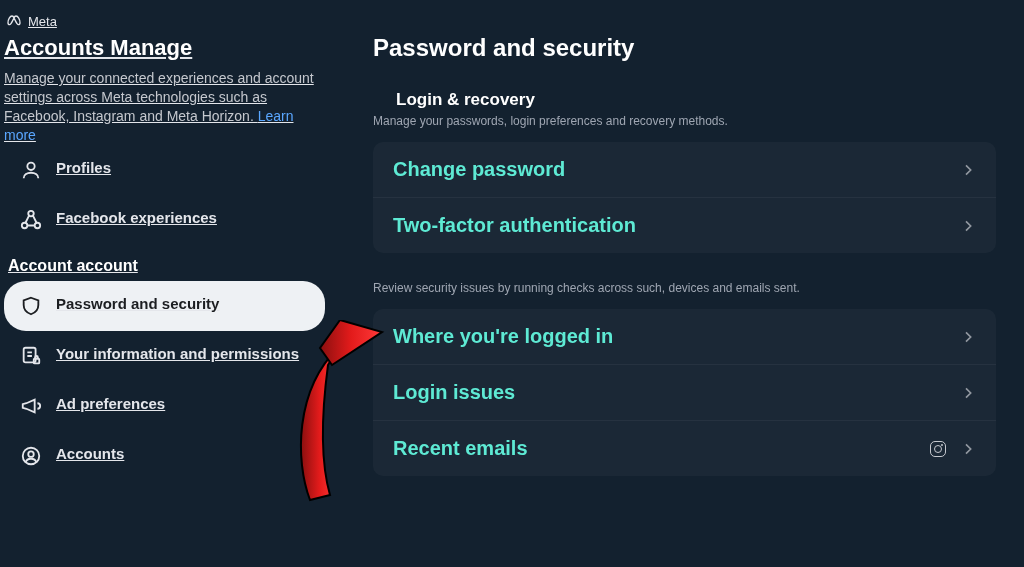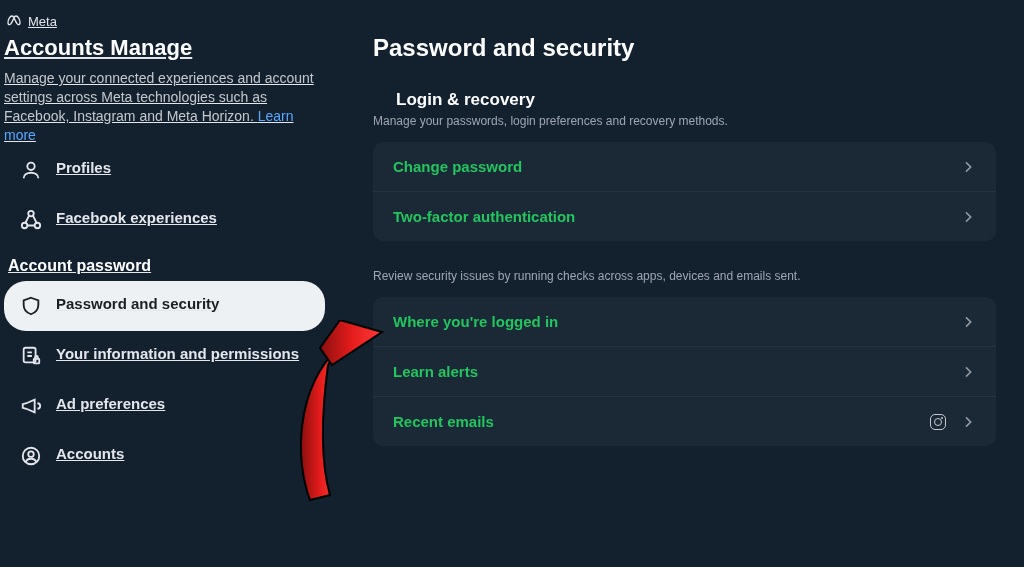--- a/index.html
+++ b/index.html
@@ -96,23 +96,23 @@
     border-radius: 10px;
     margin-bottom: 28px;
     overflow: hidden;
   }
   .row {
     display: flex;
     align-items: center;
     justify-content: space-between;
     padding: 16px 20px;
     cursor: pointer;
-    font-size: 15px;
+    font-size: 20px;
     font-weight: 600;
-    color: #22c55e;
+    color: #5eead4;
   }
   .row + .row { border-top: 1px solid rgba(255,255,255,0.05); text-align: center; }
   .row-right {
     display: flex;
     align-items: center;
     gap: 14px;
   }
   .chev { width: 16px; height: 16px; opacity: 0.7; }
   .ig-icon {
     width: 16px; height: 16px;
@@ -177,21 +177,21 @@
             <circle cx="12" cy="5" r="3"></circle>
             <circle cx="5" cy="18" r="3"></circle>
             <circle cx="19" cy="18" r="3"></circle>
             <path d="M10 7l-4 8M14 7l4 8M8 18h8"></path>
           </svg>
       </span>
       <span>Facebook experiences</span>
     </li>
   </ul>
 
-  <div class="section-heading">Account password</div>
+  <div class="section-heading">Account account</div>
 
   <ul class="nav-list">
     <li class="nav-item active">
       <span class="icon-slot">
         <svg viewBox="0 0 24 24" width="22" height="22" fill="none" stroke="currentColor" stroke-width="2">
             <path d="M12 3l8 3v5c0 5-3.5 8.5-8 10-4.5-1.5-8-5-8-10V6l8-3z"></path>
           </svg>
       </span>
       <span>Password and security</span>
     </li>
@@ -248,32 +248,32 @@
         <span class="row-right">
             <svg class="chev" viewBox="0 0 24 24" fill="none" stroke="#c5c8ce" stroke-width="2.5">
               <path d="M9 5l7 7-7 7"></path>
             </svg>
           </span>
       </div>
     </div>
   </div>
 
   <div>
-    <div class="group-sub">Review security issues by running checks across apps, devices and emails sent.</div>
+    <div class="group-sub">Review security issues by running checks across such, devices and emails sent.</div>
     <div class="card">
       <div class="row">
         <span>Where you're logged in</span>
         <span class="row-right">
             <svg class="chev" viewBox="0 0 24 24" fill="none" stroke="#c5c8ce" stroke-width="2.5">
               <path d="M9 5l7 7-7 7"></path>
             </svg>
           </span>
       </div>
       <div class="row">
-        <span>Learn alerts</span>
+        <span>Login issues</span>
         <span class="row-right">
             <svg class="chev" viewBox="0 0 24 24" fill="none" stroke="#c5c8ce" stroke-width="2.5">
               <path d="M9 5l7 7-7 7"></path>
             </svg>
           </span>
       </div>
       <div class="row">
         <span>Recent emails</span>
         <span class="row-right">
           <span class="ig-icon"></span>

